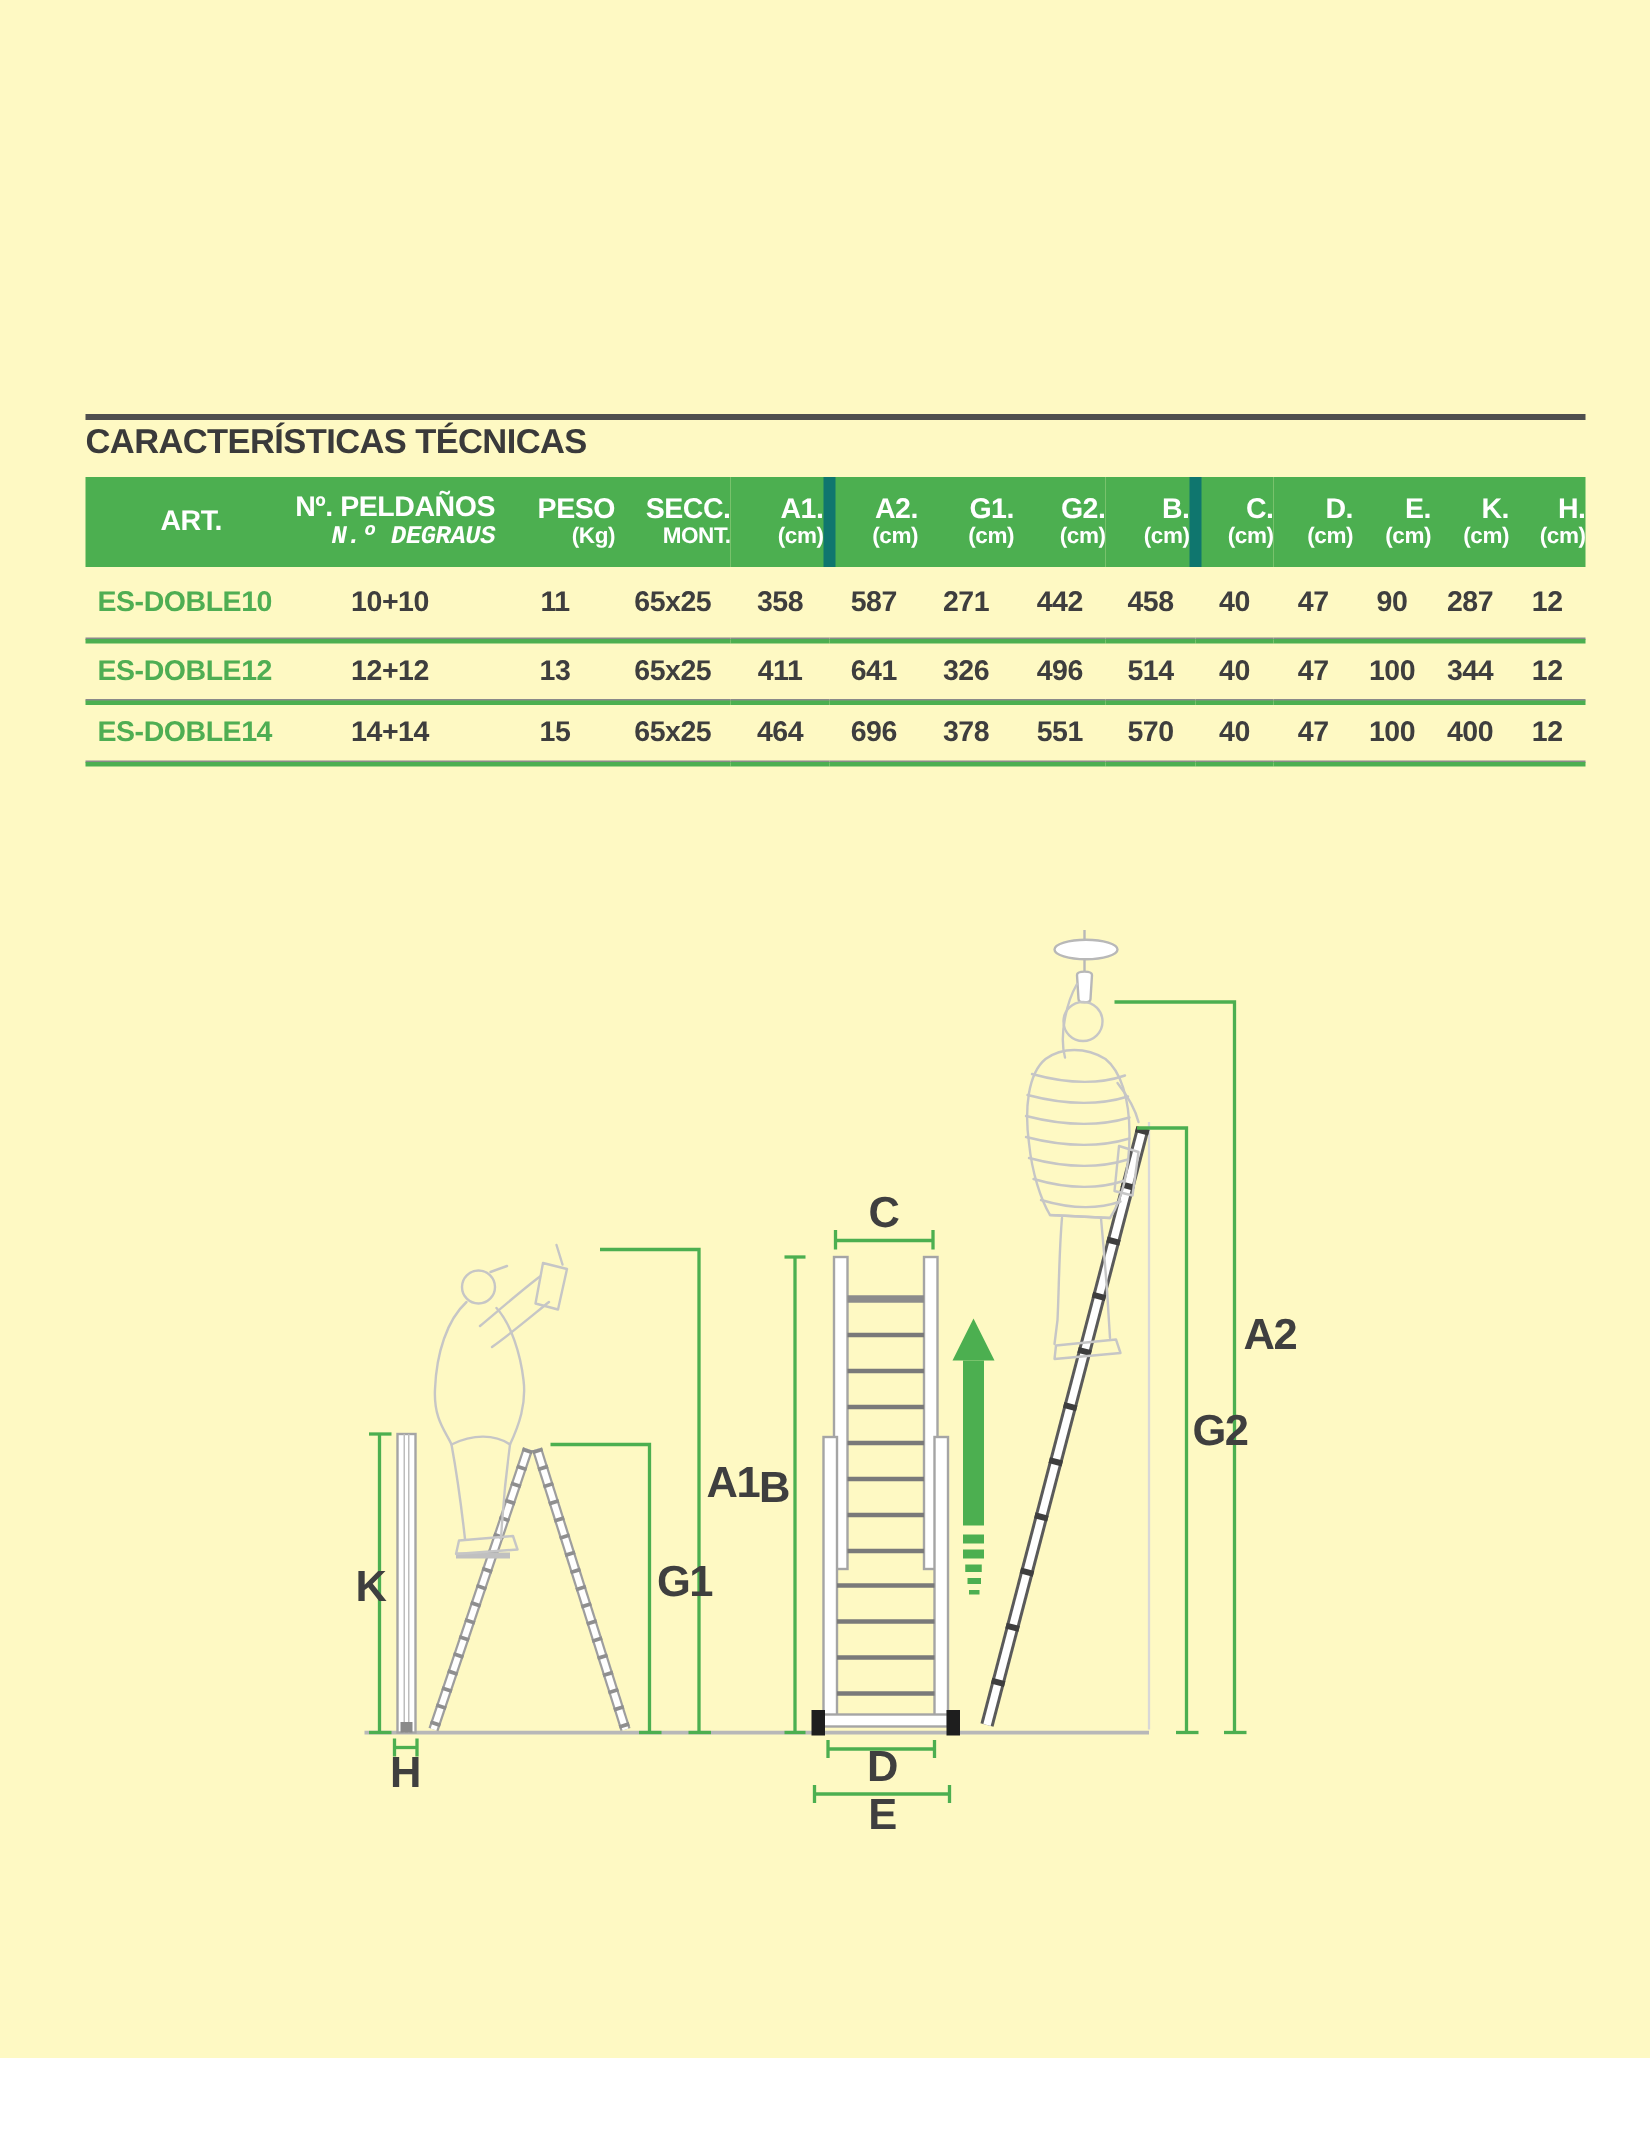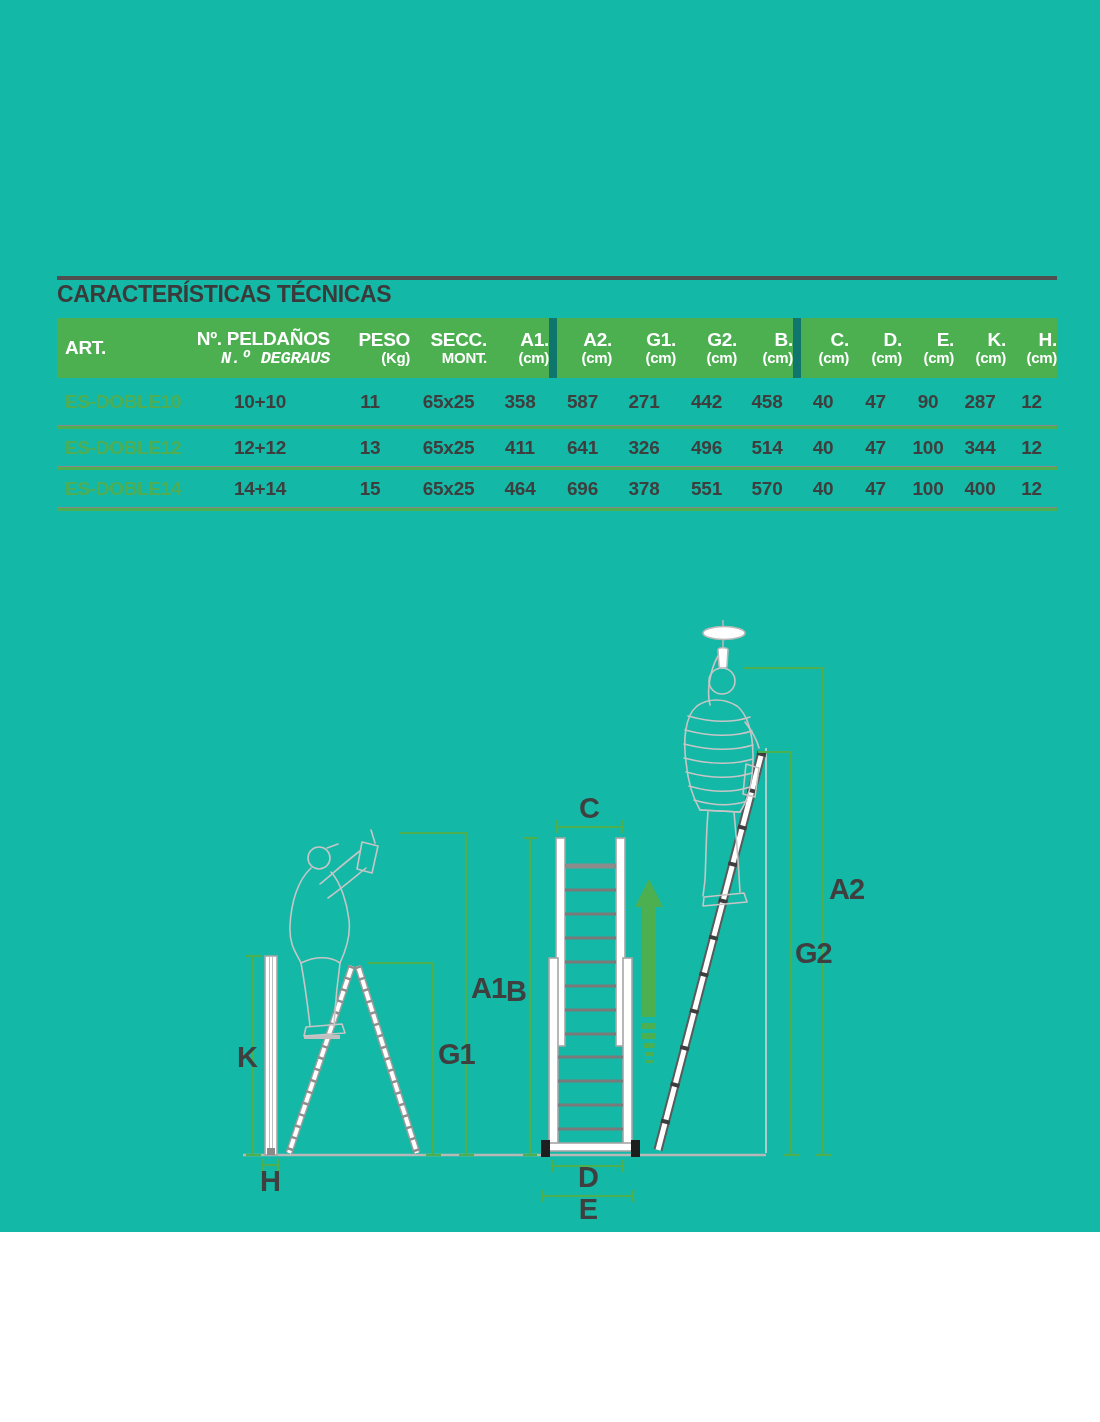--- a/index.html
+++ b/index.html
@@ -1,30 +1,30 @@
 <!DOCTYPE html>
 <html style="--accent-green: #4caf50; --header-text: #ffffff; --model-text: #4fae53; --table-text: #3e3e3e; --title-text: #3a3a3a; --dim-text: #3f3f3f; --sep-gray: #8a8a8a; --line-art: #c6c6c6; --ladder-light: #a5a5a5; --rung-gray: #7a7a7a; --ground-gray: #b8b8b8;"><head>
 <meta charset="utf-8">
 <style>
   html,body{margin:0;padding:0;background:#fff;}
-  .page{position:relative;width:1100px;height:1232px;background:#14b8a6;overflow:hidden;
+  .page{position:relative;width:1100px;height:1372px;background:#fef9c3;overflow:hidden;
         font-family:"Liberation Sans",sans-serif;}
   .top-rule{position:absolute;left:57px;top:276px;width:1000px;height:4px;background:#4f4f4f;}
   .title{position:absolute;left:57px;top:281px;margin:0;font-size:23px;font-weight:bold;
          letter-spacing:-0.4px;color:var(--title-text,#3a3a3a);}
   table.spec{position:absolute;left:57px;top:318px;width:1000px;border-collapse:collapse;
              table-layout:fixed;letter-spacing:-0.3px;}
   col.c1{width:133px}col.c2{width:140px}col.c3{width:80px}col.c4{width:77px}col.c5{width:66px}
   col.c6{width:59px}col.c7{width:64px}col.c8{width:61px}col.c9{width:60px}col.c10{width:52px}
   col.c11{width:53px}col.c12{width:52px}col.c13{width:52px}col.c14{width:51px}
   thead th{background:var(--accent-green,#4caf50);color:var(--header-text,#fff);height:60px;
            padding:0;font-size:19px;font-weight:bold;line-height:1.12;vertical-align:middle;text-align:right;}
   thead th .l2{font-size:15px;}
   thead th .it{font-style:italic;font-size:17px;font-family:Liberation Mono, monospace;}
-  thead th.art{text-align:left;padding-left:8px;}
+  thead th.art{text-align:center;padding-left:8px;}
   thead th:nth-child(6),thead th:nth-child(10){border-left:8px solid #0f766e;}
   tbody td{height:38px;padding:0;text-align:center;font-size:19px;font-weight:bold;
            color:var(--table-text,#3e3e3e);vertical-align:middle;
            border-bottom:3px solid var(--accent-green,#4caf50);
            background:linear-gradient(var(--sep-gray,#8a8a8a),var(--sep-gray,#8a8a8a)) bottom/100% 1.5px no-repeat;}
   tbody tr:first-child td{height:48px;}
   tbody td.model{color:var(--model-text,#4fae53);text-align:left;padding-left:8px;}
   svg.diagram{position:absolute;left:0;top:600px;}
   .dim{stroke:var(--accent-green,#4caf50);stroke-width:2.2;fill:none;}
   .dim-label{fill:var(--dim-text,#3f3f3f);font-family:"Liberation Sans",sans-serif;

